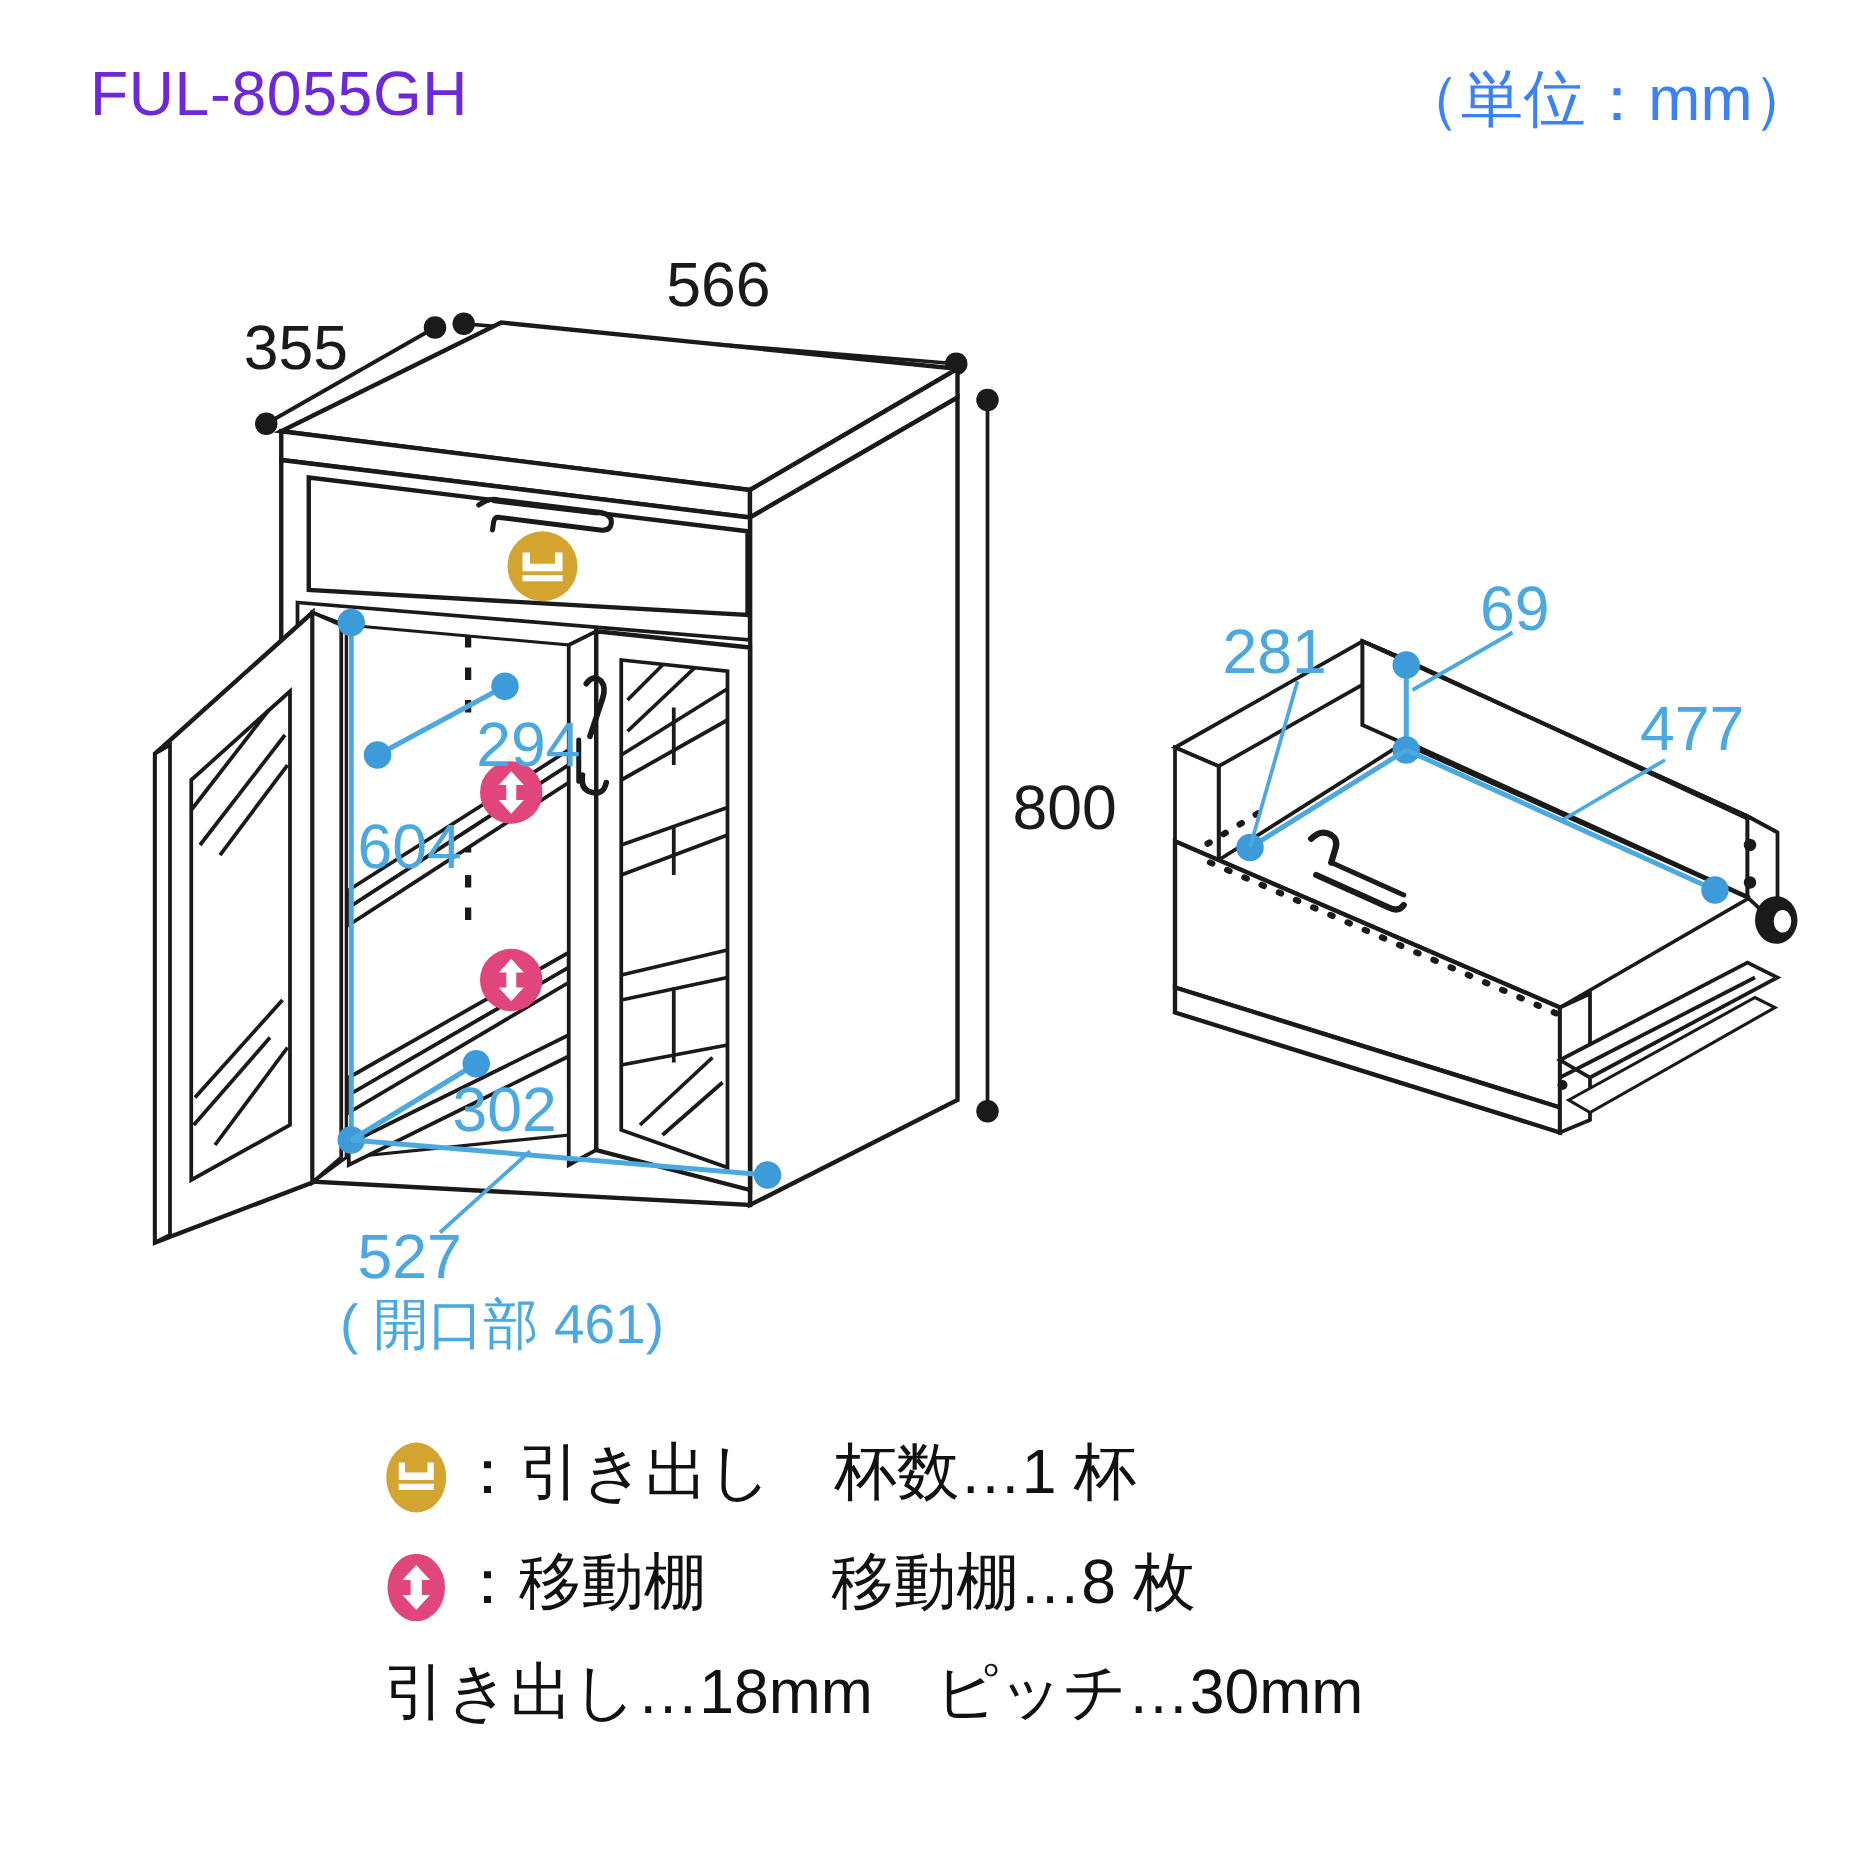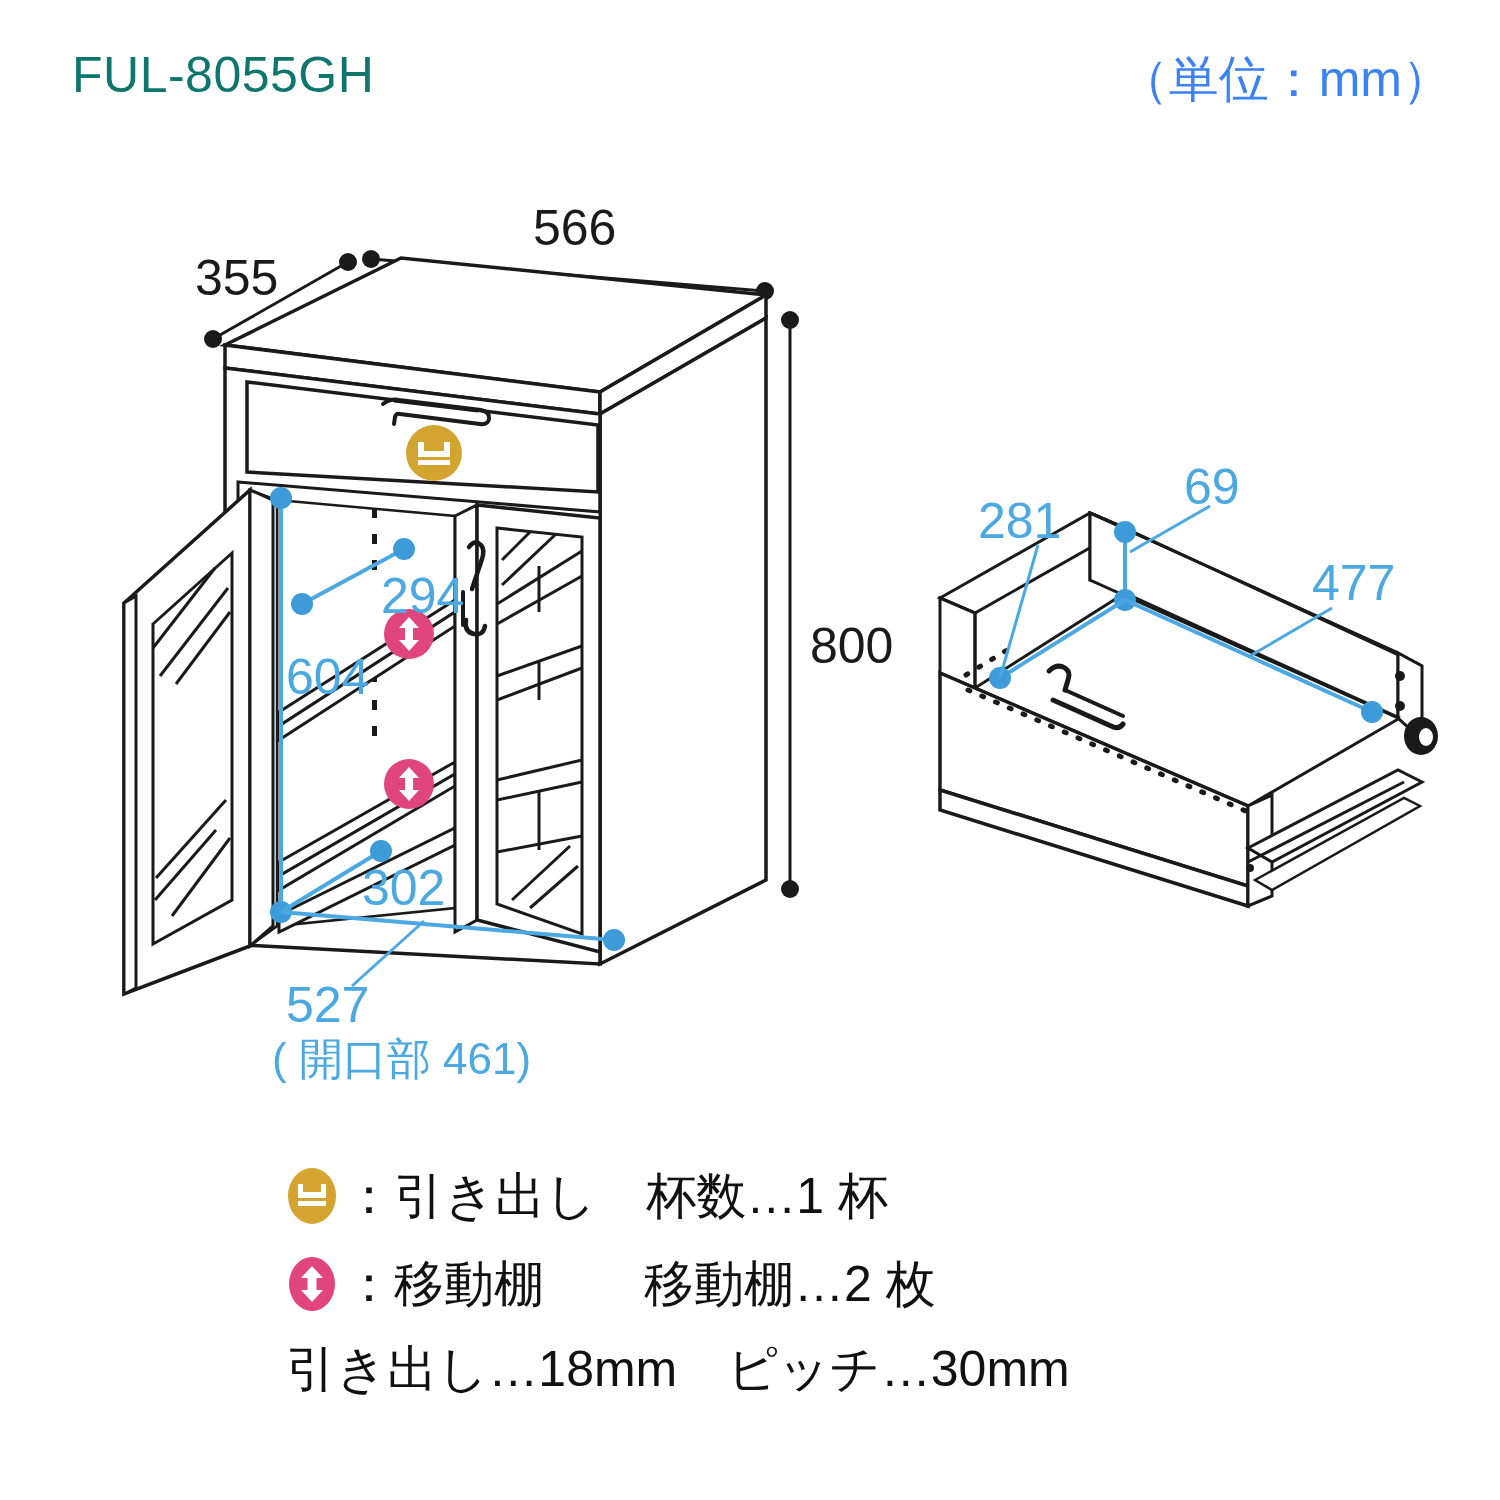--- a/index.html
+++ b/index.html
@@ -12,44 +12,45 @@
   }
   #page {
     position: relative;
     width: 1500px; height: 1500px;
     background: #ffffff;
   }
   .hdr-title {
     position: absolute;
     left: 72px; top: 46px;
     font-size: 50px;
-    color: #0f766e;
+    color: #6d28d9;
     letter-spacing: 0.5px;
     white-space: nowrap;
   }
   .hdr-unit {
     position: absolute;
     right: 48px; top: 46px;
     font-size: 50px;
     color: #3b82f6;
     white-space: nowrap;
   }
   #art { position: absolute; left: 0; top: 0; }
 
   .note-block {
     position: absolute;
     left: 286px;
     top: 1152px;
     width: 1020px;
   }
   .note-row {
     display: flex;
-    align-items: center;
+    align-items: flex-start;
     height: 88px;
     white-space: nowrap;
+    margin-left: 21px;
   }
   .note-row.plain { height: 82px; }
   .note-text {
     font-size: 50px;
     color: #111111;
     line-height: 1;
   }
   .legend-ico {
     width: 52px; height: 60px;
     flex: 0 0 52px;
@@ -314,21 +315,21 @@
       <span class="note-text">：引き出し　杯数…1 杯</span>
     </div>
 
     <div class="note-row">
       <span class="legend-ico">
         <svg width="52" height="60" viewBox="-26 -30 52 60">
           <ellipse cx="0" cy="0" rx="23" ry="27" fill="#E0457B"></ellipse>
           <path d="M0,-18 L11,-6 L4.5,-6 L4.5,6 L11,6 L0,18 L-11,6 L-4.5,6 L-4.5,-6 L-11,-6 Z" fill="#ffffff"></path>
         </svg>
       </span>
-      <span class="note-text">：移動棚　　移動棚…2 枚</span>
+      <span class="note-text">：移動棚　　移動棚…8 枚</span>
     </div>
 
     <div class="note-row plain">
       <span class="note-text">引き出し…18mm　ピッチ…30mm</span>
     </div>
 
   </div>
 
 </div>
 

